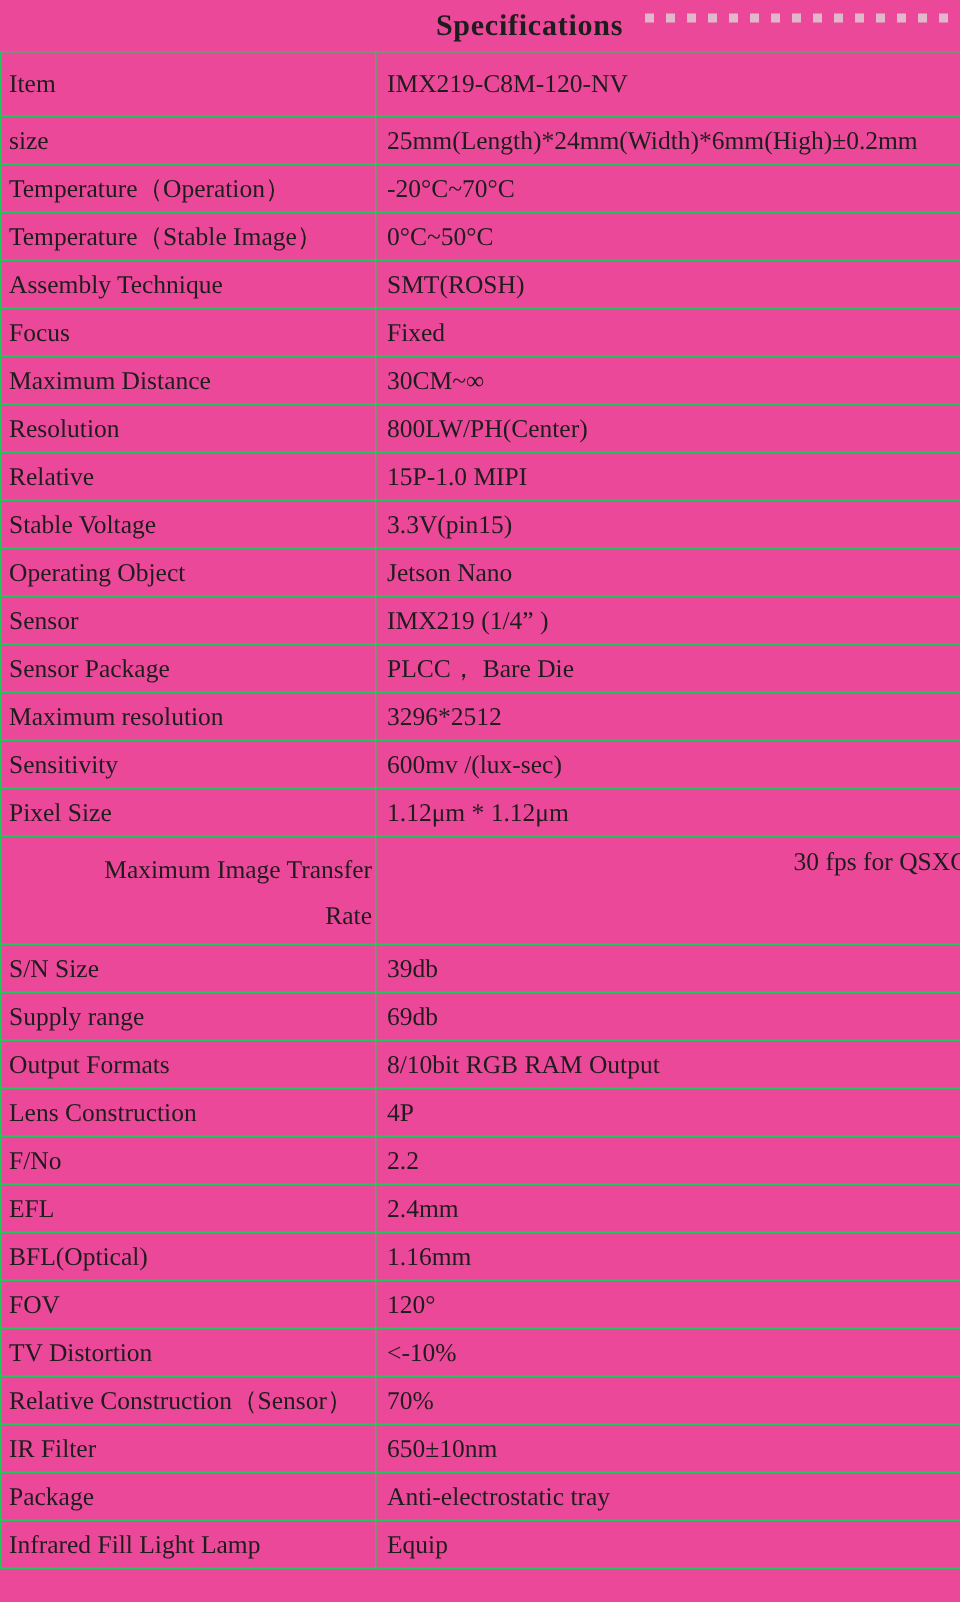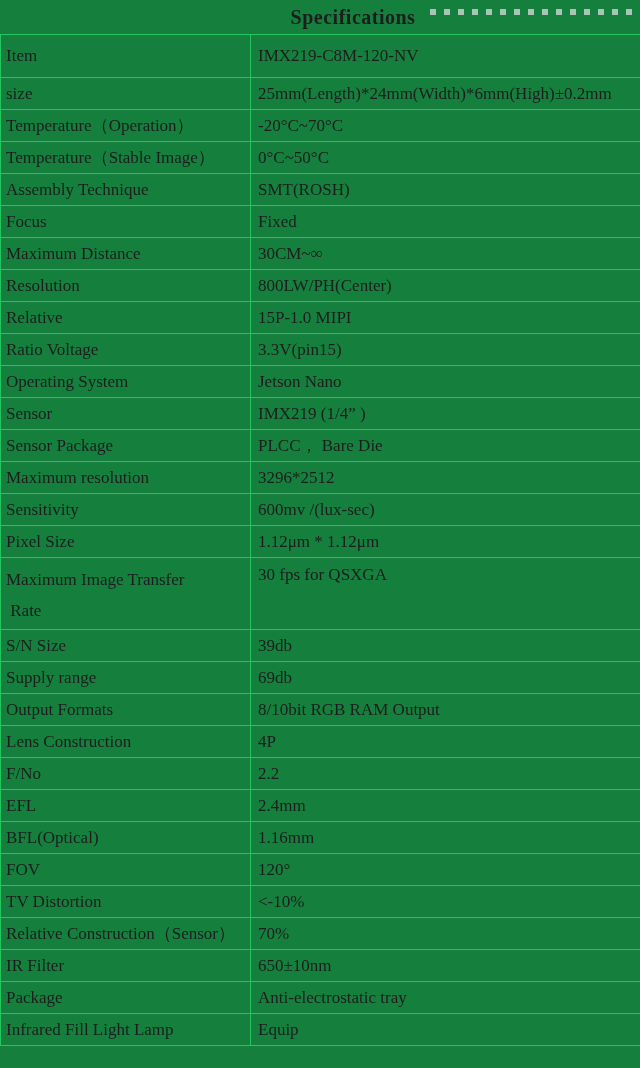--- a/index.html
+++ b/index.html
@@ -5,21 +5,21 @@
   html, body {
     margin: 0;
     padding: 0;
     background: #ffffff;
   }
   #viewport {
     position: relative;
     width: 640px;
     height: 1068px;
     overflow: hidden;
-    background: #15803d;
+    background: #ec4899;
     font-family: "Liberation Serif", "DejaVu Serif", serif;
     color: #1d1d1d;
   }
   .title-bar {
     width: 660px;
     height: 34px;
     display: flex;
     align-items: center;
     justify-content: center;
     position: relative;
@@ -54,21 +54,21 @@
     white-space: nowrap;
   }
   td.label-cell {
     padding: 0 2px 0 5px;
   }
   td.value-cell {
     padding: 0 2px 0 7px;
   }
   tbody tr td { height: 31px; }
   tbody tr:first-child td { height: 42px; }
-  tbody tr.tall td { height: 64px; }
+  tbody tr.tall td { height: 64px; text-align: right; }
   tbody tr.tall td.label-cell {
     white-space: pre-wrap;
     line-height: 31px;
     padding-top: 2px;
   }
   tbody tr.tall td.value-cell {
     vertical-align: top;
     padding-top: 7px;
   }
 </style>
@@ -116,25 +116,25 @@
         </tr>
         <tr>
           <td class="label-cell">Resolution</td>
           <td class="value-cell">800LW/PH(Center)</td>
         </tr>
         <tr>
           <td class="label-cell">Relative</td>
           <td class="value-cell">15P-1.0 MIPI</td>
         </tr>
         <tr>
-          <td class="label-cell">Ratio Voltage</td>
+          <td class="label-cell">Stable Voltage</td>
           <td class="value-cell">3.3V(pin15)</td>
         </tr>
         <tr>
-          <td class="label-cell">Operating System</td>
+          <td class="label-cell">Operating Object</td>
           <td class="value-cell">Jetson Nano</td>
         </tr>
         <tr>
           <td class="label-cell">Sensor</td>
           <td class="value-cell">IMX219 (1/4” )</td>
         </tr>
         <tr>
           <td class="label-cell">Sensor Package</td>
           <td class="value-cell">PLCC， Bare Die</td>
         </tr>

